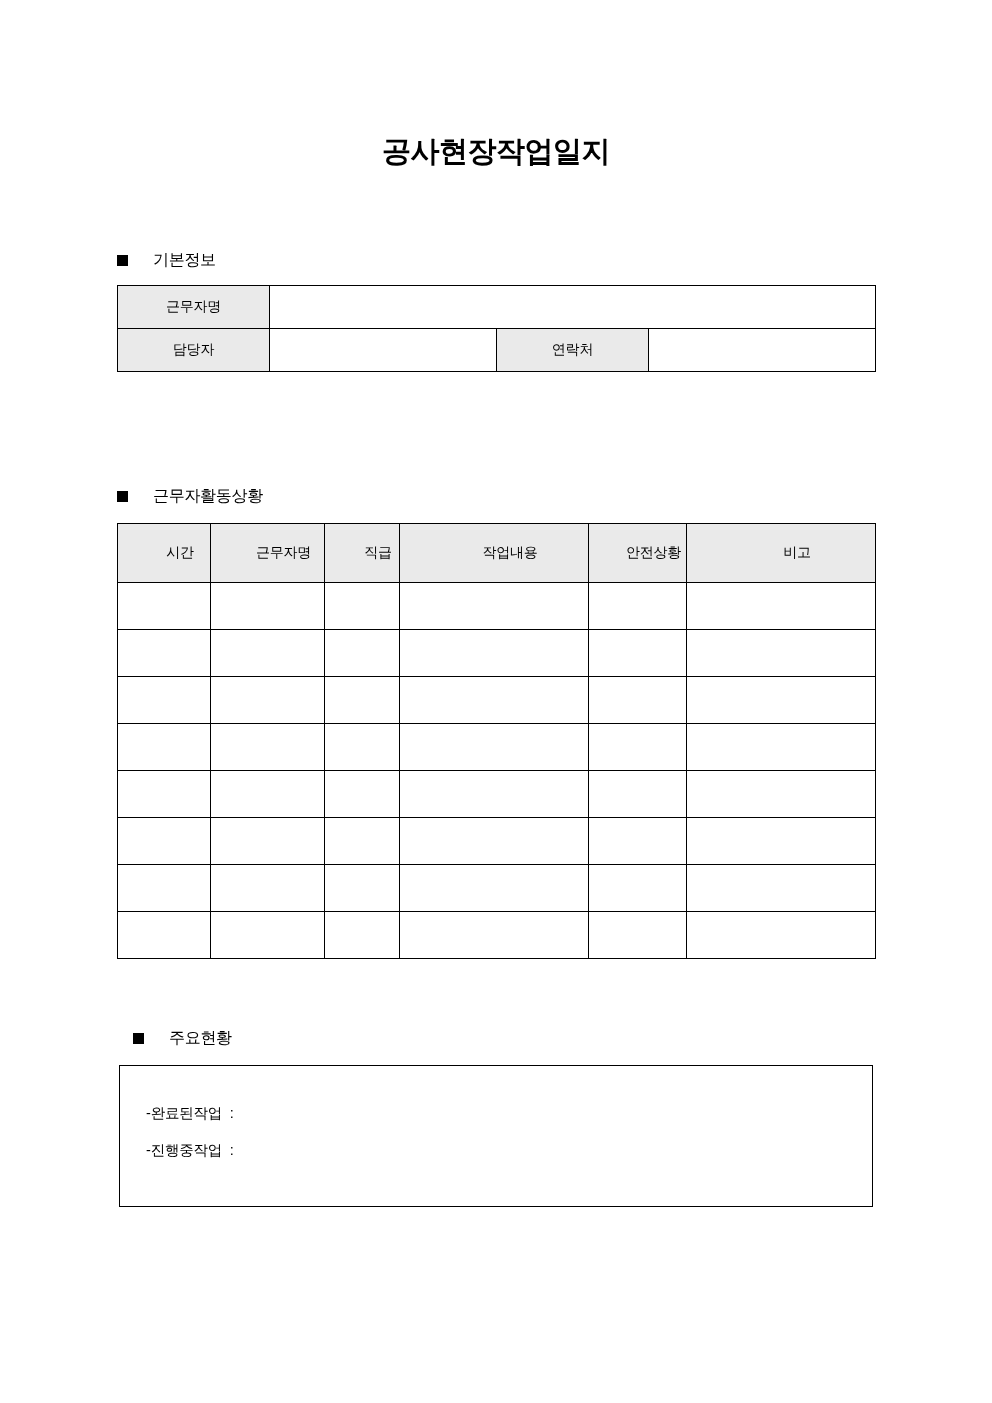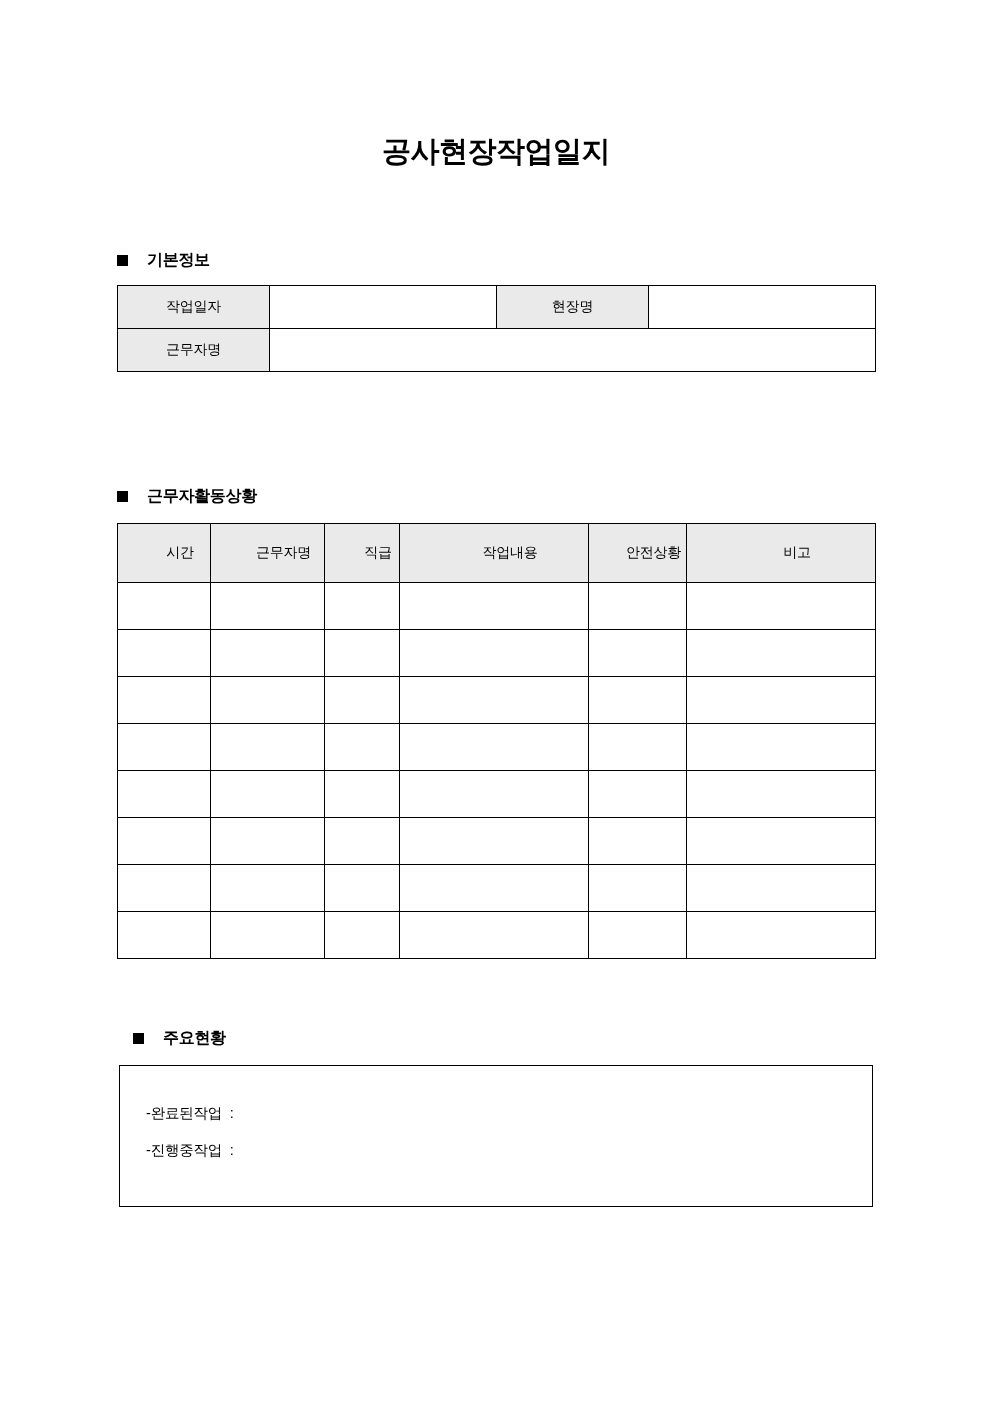--- a/index.html
+++ b/index.html
@@ -35,23 +35,23 @@
     letter-spacing: -0.5px;
     line-height: 1.25;
   }
 
   
   .section-heading {
     position: absolute;
     left: 117px;
     display: flex;
     align-items: center;
-    gap: 19px;
+    gap: 25px;
     font-size: 16px;
-    font-weight: bold;
+    font-weight: normal;
     letter-spacing: -0.3px;
     white-space: nowrap;
   }
   .sq-bullet {
     display: inline-block;
     width: 11px;
     height: 11px;
     background: #000000;
     flex: 0 0 auto;
   }
@@ -135,28 +135,28 @@
 
   <table class="form-table" id="basic-info-table">
     <colgroup>
       <col style="width:152px">
       <col style="width:227px">
       <col style="width:152px">
       <col style="width:227px">
     </colgroup>
     <tbody>
       <tr>
-        <td class="label-cell">작업일자</td>
-        <td class="value-cell"></td>
-        <td class="label-cell">현장명</td>
-        <td class="value-cell"></td>
+        <td class="label-cell">근무자명</td>
+        <td class="value-cell" colspan="3"></td>
       </tr>
       <tr>
-        <td class="label-cell">근무자명</td>
-        <td class="value-cell" colspan="3"></td>
+        <td class="label-cell">담당자</td>
+        <td class="value-cell"></td>
+        <td class="label-cell">연락처</td>
+        <td class="value-cell"></td>
       </tr>
     </tbody>
   </table>
 
   <div class="section-heading" id="heading-worker">
     <span class="sq-bullet"></span>
     <span>근무자활동상황</span>
   </div>
 
   <table class="form-table" id="worker-activity-table">

